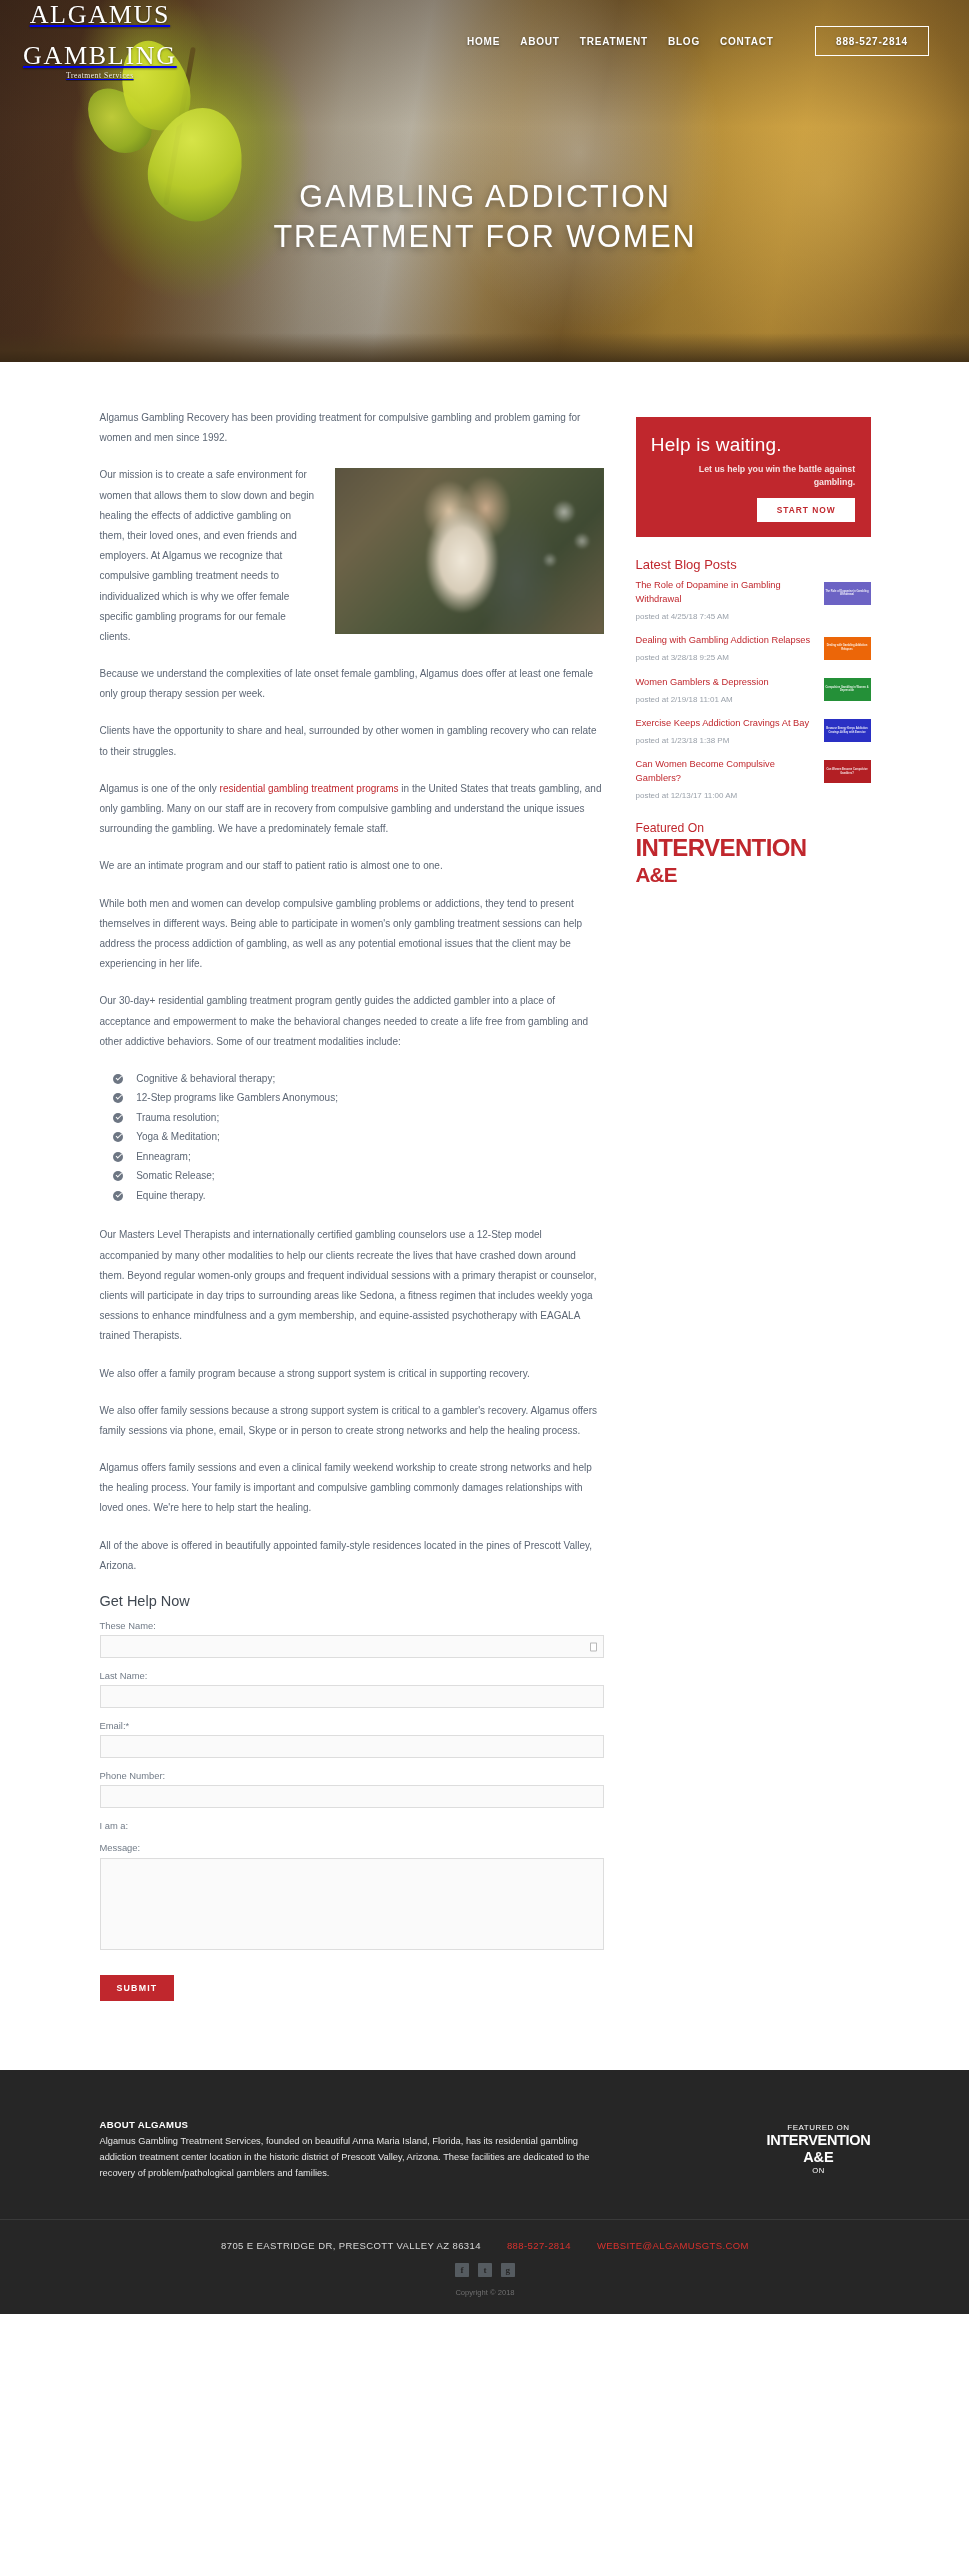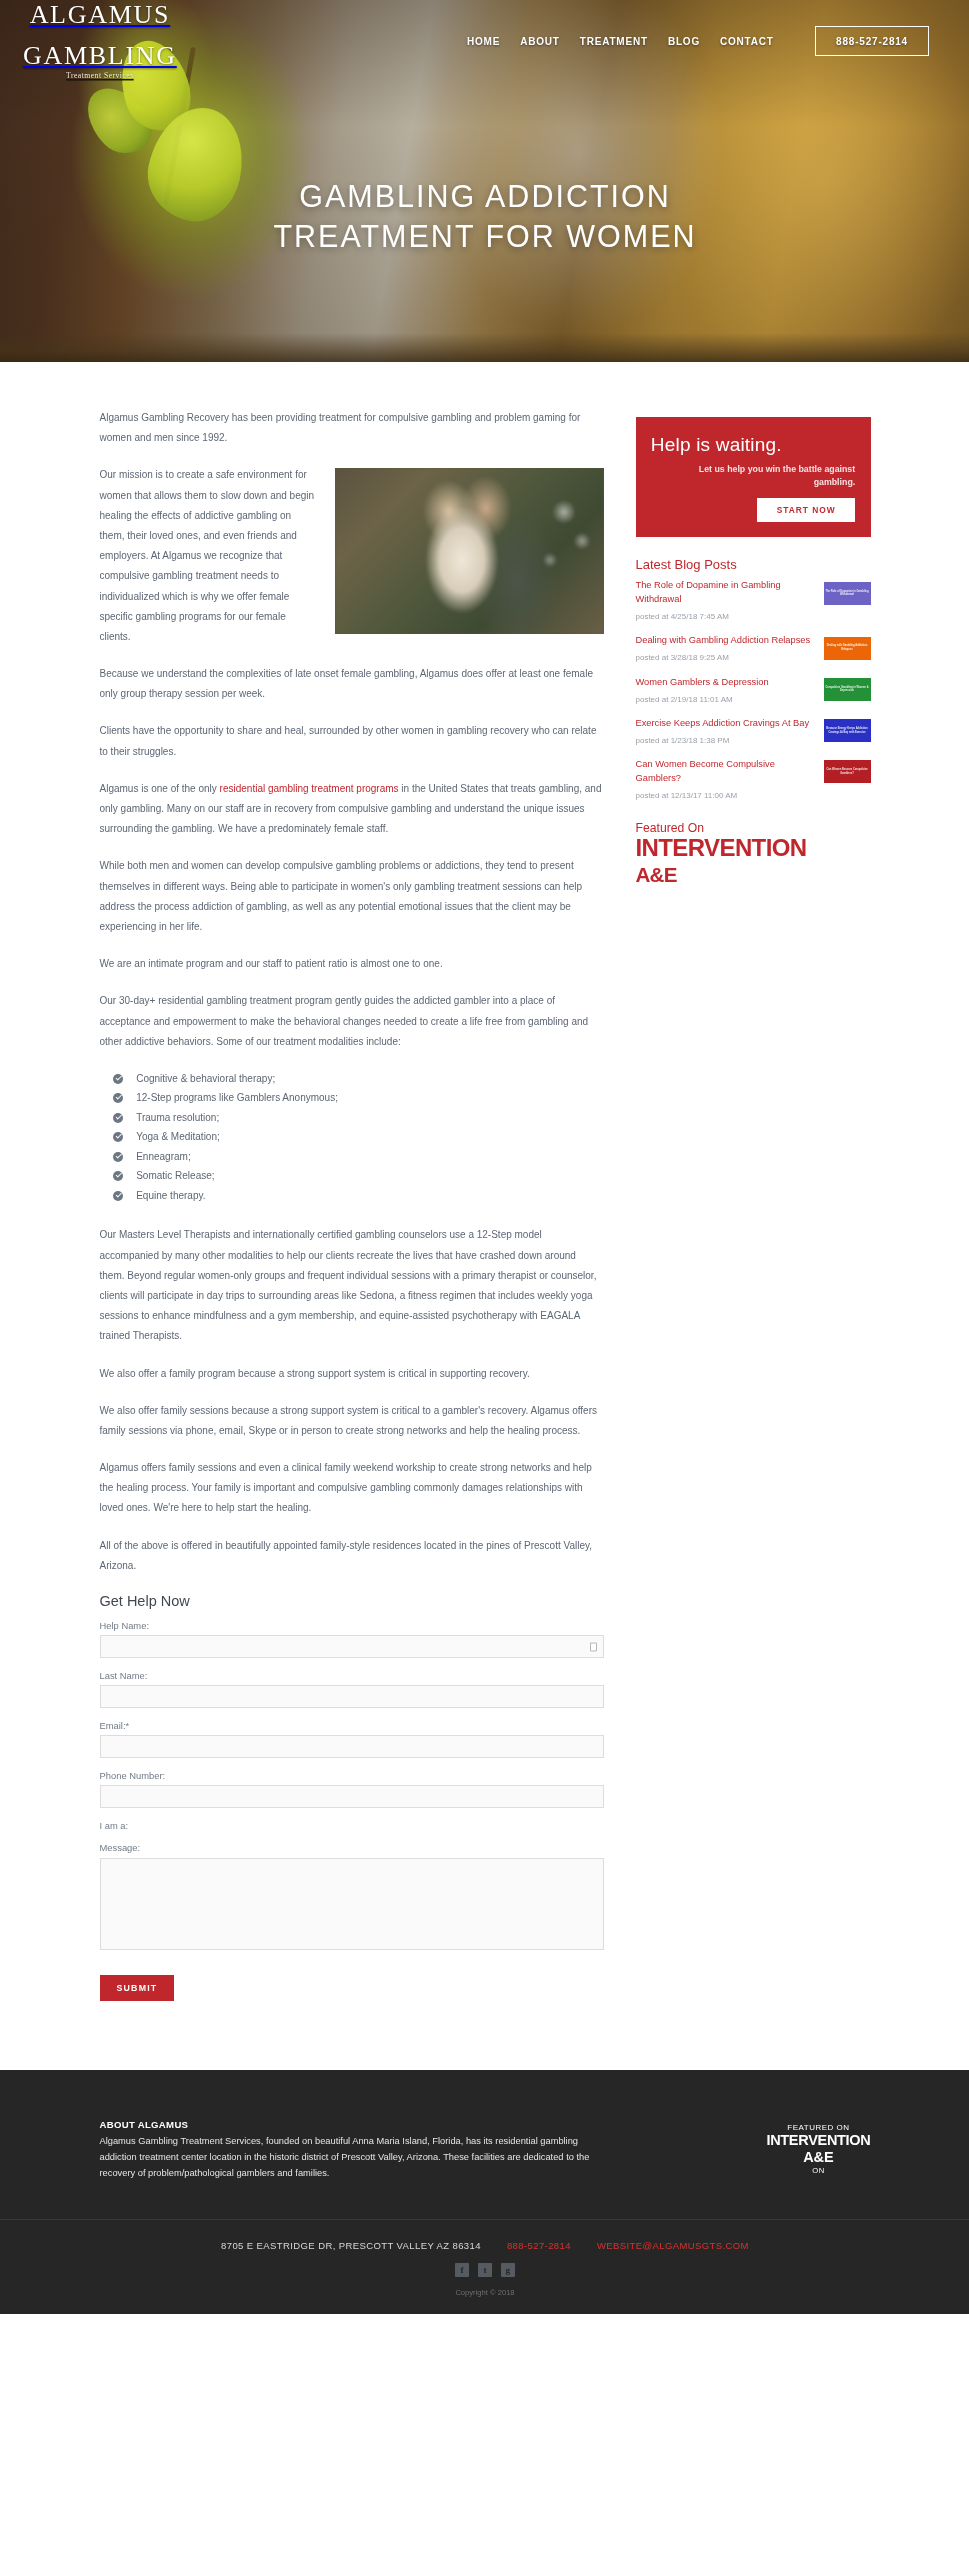--- a/index.html
+++ b/index.html
@@ -376,22 +376,22 @@
       <div class="float-img">
         <div class="ph"></div>
       </div>
 
       <p>Our mission is to create a safe environment for women that allows them to slow down and begin healing the effects of addictive gambling on them, their loved ones, and even friends and employers. At Algamus we recognize that compulsive gambling treatment needs to individualized which is why we offer female specific gambling programs for our female clients.</p>
       <p>Because we understand the complexities of late onset female gambling, Algamus does offer at least one female only group therapy session per week.</p>
       <p>Clients have the opportunity to share and heal, surrounded by other women in gambling recovery who can relate to their struggles.</p>
 
       <p><span>Algamus is one of the only </span><a href="#">residential gambling treatment programs</a><span> in the United States that treats gambling, and only gambling. Many on our staff are in recovery from compulsive gambling and understand the unique issues surrounding the gambling. We have a predominately female staff.</span></p>
 
+      <p>We are an intimate program and our staff to patient ratio is almost one to one.</p>
       <p>While both men and women can develop compulsive gambling problems or addictions, they tend to present themselves in different ways. Being able to participate in women's only gambling treatment sessions can help address the process addiction of gambling, as well as any potential emotional issues that the client may be experiencing in her life.</p>
-      <p>We are an intimate program and our staff to patient ratio is almost one to one.</p>
       <p>Our 30-day+ residential gambling treatment program gently guides the addicted gambler into a place of acceptance and empowerment to make the behavioral changes needed to create a life free from gambling and other addictive behaviors. Some of our treatment modalities include:</p>
 
       <ul class="bullets">
         <li>
             <span class="check-ico"></span>
             <span>Cognitive &amp; behavioral therapy;</span>
           </li>
         <li>
             <span class="check-ico"></span>
             <span>12-Step programs like Gamblers Anonymous;</span>
@@ -421,21 +421,21 @@
       <p>Our Masters Level Therapists and internationally certified gambling counselors use a 12-Step model accompanied by many other modalities to help our clients recreate the lives that have crashed down around them. Beyond regular women-only groups and frequent individual sessions with a primary therapist or counselor, clients will participate in day trips to surrounding areas like Sedona, a fitness regimen that includes weekly yoga sessions to enhance mindfulness and a gym membership, and equine-assisted psychotherapy with EAGALA trained Therapists.</p>
       <p>We also offer a family program because a strong support system is critical in supporting recovery.</p>
       <p>We also offer family sessions because a strong support system is critical to a gambler's recovery. Algamus offers family sessions via phone, email, Skype or in person to create strong networks and help the healing process.</p>
       <p>Algamus offers family sessions and even a clinical family weekend workship to create strong networks and help the healing process. Your family is important and compulsive gambling commonly damages relationships with loved ones. We're here to help start the healing.</p>
       <p>All of the above is offered in beautifully appointed family-style residences located in the pines of Prescott Valley, Arizona.</p>
 
       <div class="form-wrap">
         <h2>Get Help Now</h2>
 
         <div class="field">
-          <label>Help Name:</label>
+          <label>These Name:</label>
           <div class="txt-wrap">
             <input class="txt" type="text" value="" style="">
             <span class="txt-ico"></span>
           </div>
         </div>
 
         <div class="field">
           <label>Last Name:</label>
           <input class="txt" type="text" value="" style="">
         </div>

